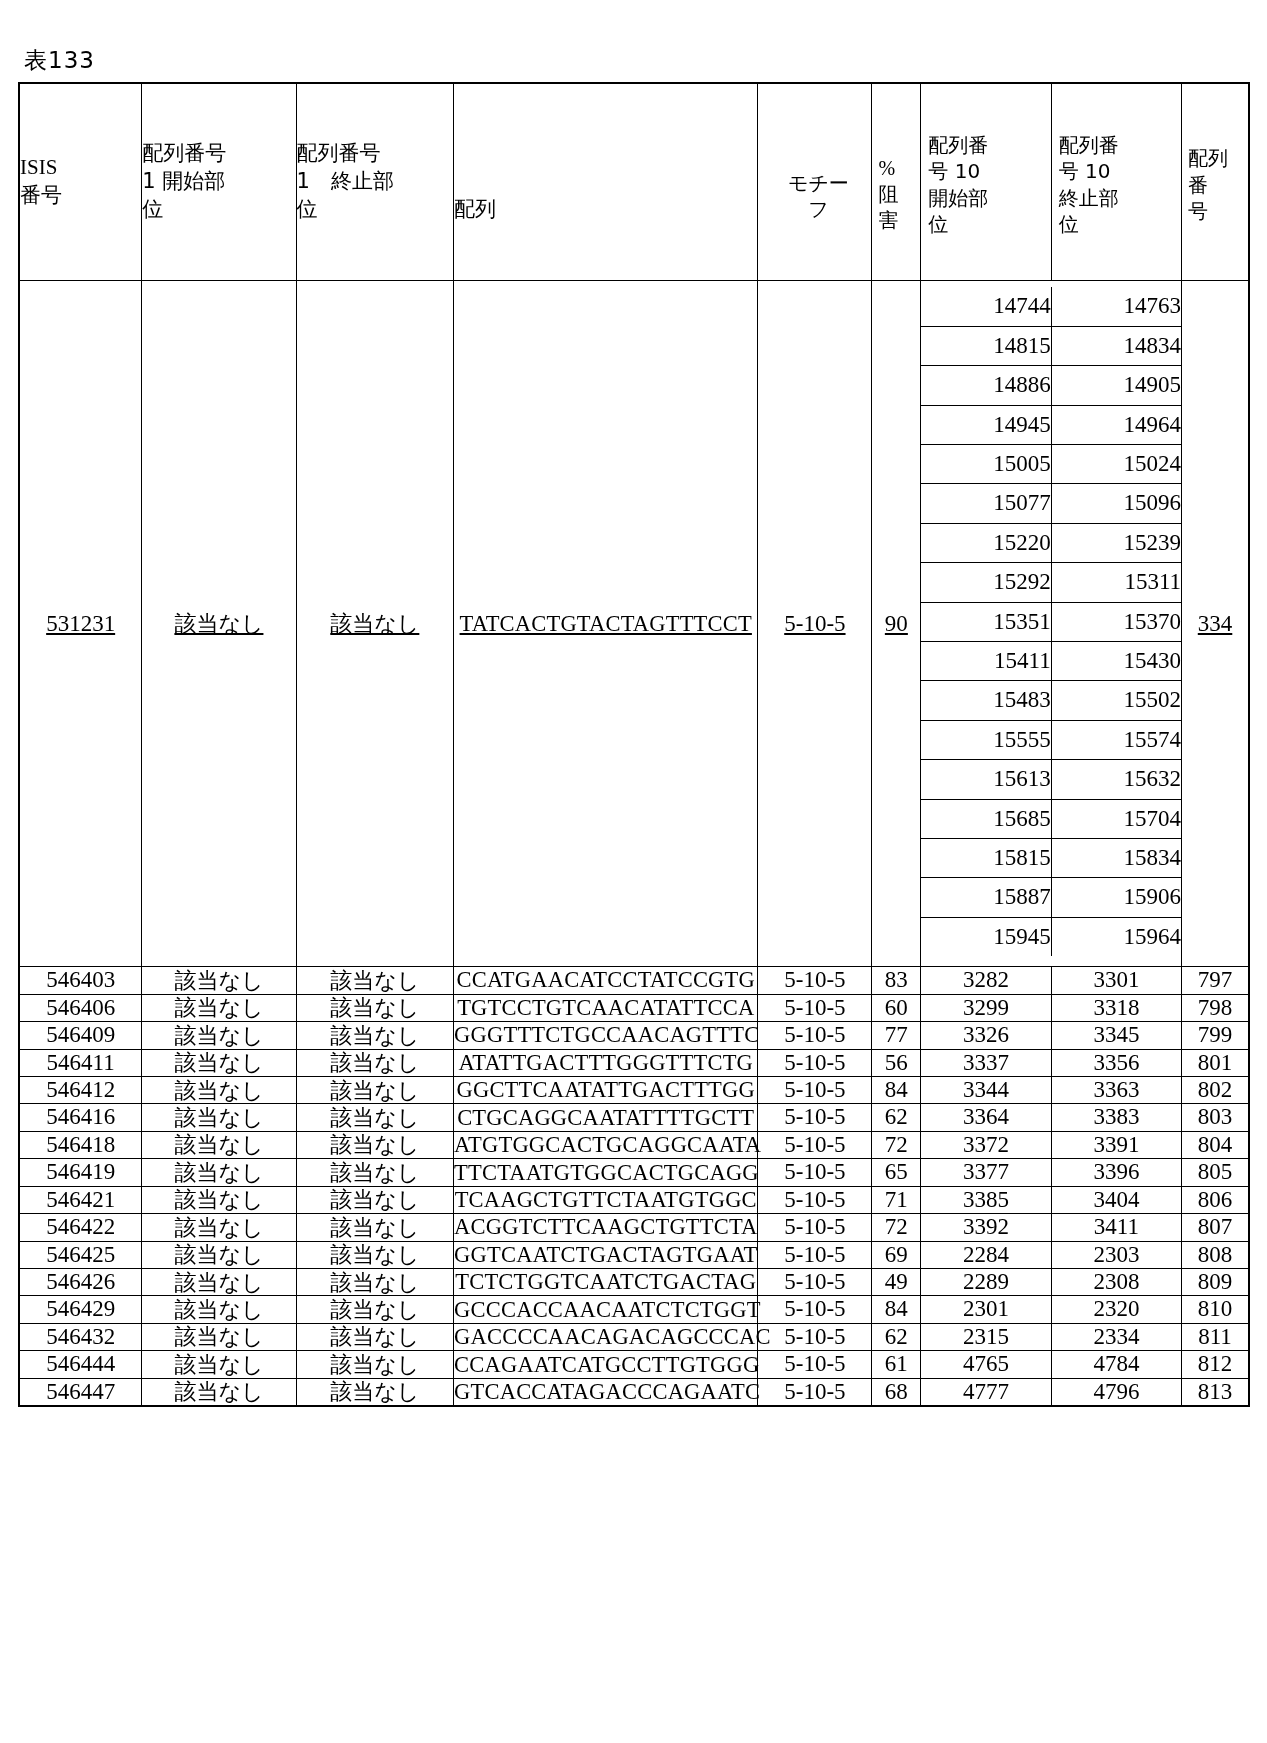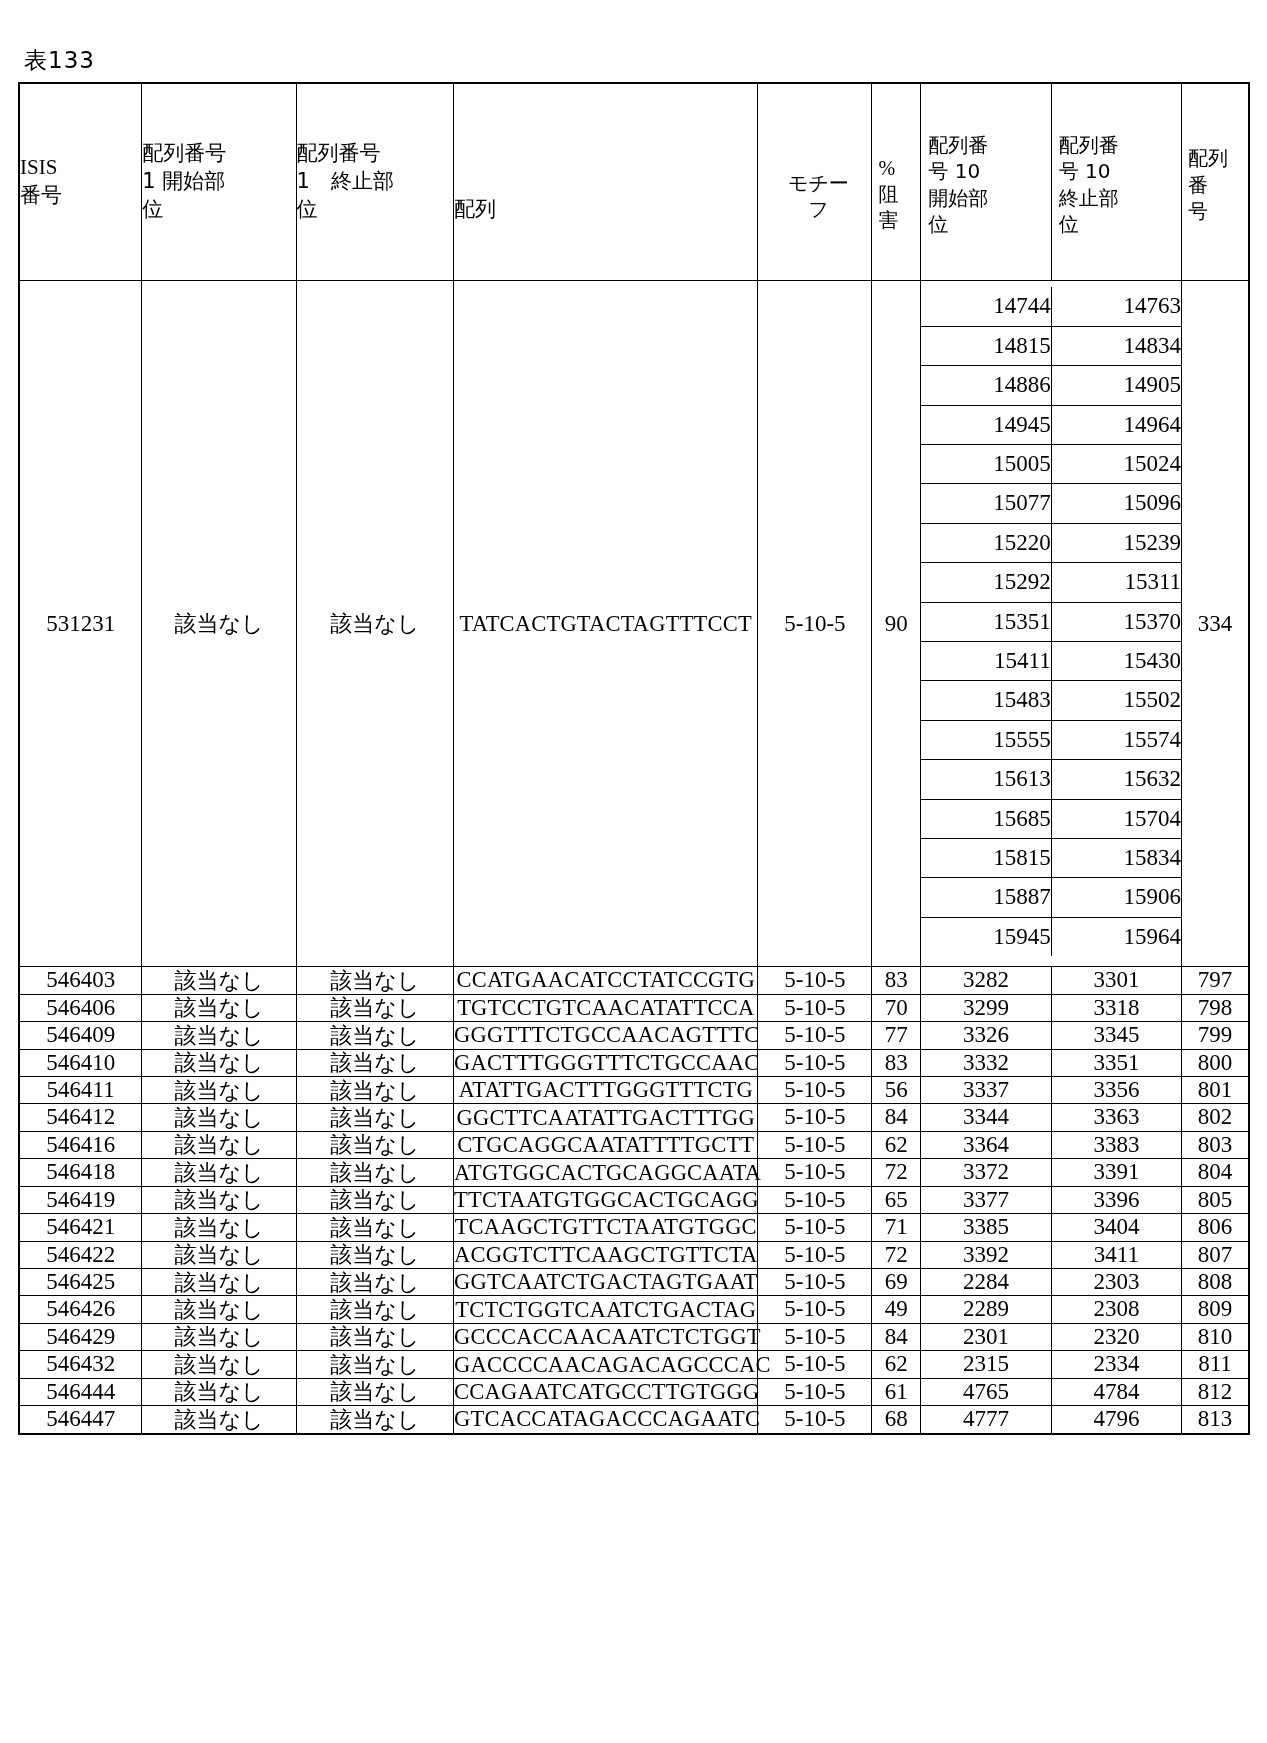--- a/index.html
+++ b/index.html
@@ -93,20 +93,21 @@
     font-size: 22.5px;
     letter-spacing: 0.2px;
   }
   td.cell.mono-num {
     font-size: 23px;
   }
 
   
   td.tall {
     vertical-align: middle;
+    text-decoration: underline;
   }
   td.nested-holder {
     padding: 0;
     vertical-align: top;
     border: 1.6px solid #000;
   }
   table.nested {
     border-collapse: collapse;
     table-layout: fixed;
     width: 100%;
@@ -294,48 +295,37 @@
           <td class="cell mono-num">3282</td>
           <td class="cell mono-num">3301</td>
           <td class="cell mono-num">797</td>
         </tr>
         <tr>
           <td class="cell mono-num">546406</td>
           <td class="cell jp">該当なし</td>
           <td class="cell jp">該当なし</td>
           <td class="cell seq">TGTCCTGTCAACATATTCCA</td>
           <td class="cell mono-num">5-10-5</td>
-          <td class="cell mono-num">70</td>
+          <td class="cell mono-num">60</td>
           <td class="cell mono-num">3299</td>
           <td class="cell mono-num">3318</td>
           <td class="cell mono-num">798</td>
         </tr>
         <tr>
           <td class="cell mono-num">546409</td>
           <td class="cell jp">該当なし</td>
           <td class="cell jp">該当なし</td>
           <td class="cell seq">GGGTTTCTGCCAACAGTTTC</td>
           <td class="cell mono-num">5-10-5</td>
           <td class="cell mono-num">77</td>
           <td class="cell mono-num">3326</td>
           <td class="cell mono-num">3345</td>
           <td class="cell mono-num">799</td>
         </tr>
         <tr>
-          <td class="cell mono-num">546410</td>
-          <td class="cell jp">該当なし</td>
-          <td class="cell jp">該当なし</td>
-          <td class="cell seq">GACTTTGGGTTTCTGCCAAC</td>
-          <td class="cell mono-num">5-10-5</td>
-          <td class="cell mono-num">83</td>
-          <td class="cell mono-num">3332</td>
-          <td class="cell mono-num">3351</td>
-          <td class="cell mono-num">800</td>
-        </tr>
-        <tr>
           <td class="cell mono-num">546411</td>
           <td class="cell jp">該当なし</td>
           <td class="cell jp">該当なし</td>
           <td class="cell seq">ATATTGACTTTGGGTTTCTG</td>
           <td class="cell mono-num">5-10-5</td>
           <td class="cell mono-num">56</td>
           <td class="cell mono-num">3337</td>
           <td class="cell mono-num">3356</td>
           <td class="cell mono-num">801</td>
         </tr>

